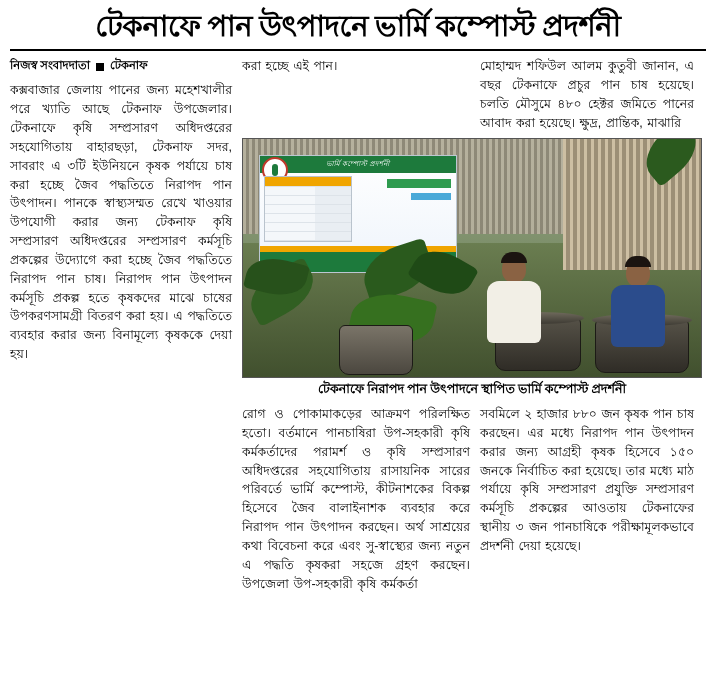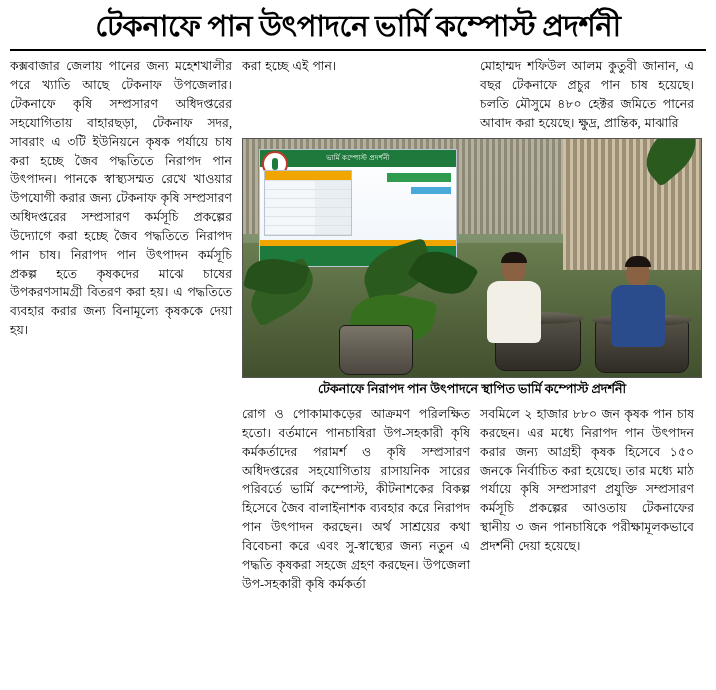--- a/index.html
+++ b/index.html
@@ -53,21 +53,21 @@
     background: #000;
     display: inline-block;
   }
   .col {
     width: 222px;
   }
   .col-mid { width: 228px; }
   .col-right { width: 214px; }
 
   p.body {
-    font-family: Liberation Serif, serif;
+    font-family: Liberation Sans, sans-serif;
     font-size: 12.4px;
     line-height: 1.52;
     text-align: justify;
     text-justify: inter-word;
     margin: 0 0 3px 0;
     word-spacing: 1px;
   }
   
   .photo-block {
     width: 460px;
@@ -99,24 +99,25 @@
     opacity: .9;
   }
   .ph-fence2 {
     position: absolute; left: 320px; top: 0; width: 140px; height: 55%;
     background: repeating-linear-gradient(90deg,
       #cdbfa3 0px, #cdbfa3 3px, #9c8f76 3px, #9c8f76 7px);
   }
   
   .ph-banner {
     position: absolute;
-    left: 16px; top: 10px;
+    left: 16px; top: 16px;
     width: 196px; height: 116px;
     background: linear-gradient(#ffffff, #eef4fb);
     border: 1px solid #bcc7d2;
+    font-style: italic;
   }
   .ph-banner-head {
     height: 17px;
     background: #1d7a3c;
     display: flex; align-items: center; justify-content: center;
   }
   .ph-banner-head span {
     color: #fff; font-size: 7px; font-family: "Liberation Serif", serif;
     letter-spacing: .3px;
   }
@@ -224,20 +225,25 @@
 <body>
 
 <div class="page">
 
   <div class="headline">টেকনাফে পান উৎপাদনে ভার্মি কম্পোস্ট প্রদর্শনী</div>
   <div class="rule"></div>
 
   <div class="top-wrap">
 
     <div class="col">
+      <div class="byline-row">
+        <span>নিজস্ব সংবাদদাতা</span>
+        <span class="byline-sq"></span>
+        <span>টেকনাফ</span>
+      </div>
       <p class="body">কক্সবাজার জেলায় পানের জন্য মহেশখালীর পরে খ্যাতি আছে টেকনাফ উপজেলার। টেকনাফে কৃষি সম্প্রসারণ অধিদপ্তরের সহযোগিতায় বাহারছড়া, টেকনাফ সদর, সাবরাং এ ৩টি ইউনিয়নে কৃষক পর্যায়ে চাষ করা হচ্ছে জৈব পদ্ধতিতে নিরাপদ পান উৎপাদন। পানকে স্বাস্থ্যসম্মত রেখে খাওয়ার উপযোগী করার জন্য টেকনাফ কৃষি সম্প্রসারণ অধিদপ্তরের সম্প্রসারণ কর্মসূচি প্রকল্পের উদ্যোগে করা হচ্ছে জৈব পদ্ধতিতে নিরাপদ পান চাষ। নিরাপদ পান উৎপাদন কর্মসূচি প্রকল্প হতে কৃষকদের মাঝে চাষের উপকরণসামগ্রী বিতরণ করা হয়। এ পদ্ধতিতে ব্যবহার করার জন্য বিনামূল্যে কৃষককে দেয়া হয়।</p>
     </div>
 
     <div>
       <div class="photo-cols">
         <div class="col-mid">
           <p class="body">করা হচ্ছে এই পান।</p>
         </div>
         <div class="col-right">
           <p class="body">মোহাম্মদ শফিউল আলম কুতুবী জানান, এ বছর টেকনাফে প্রচুর পান চাষ হয়েছে। চলতি মৌসুমে ৪৮০ হেক্টর জমিতে পানের আবাদ করা হয়েছে। ক্ষুদ্র, প্রান্তিক, মাঝারি</p>

